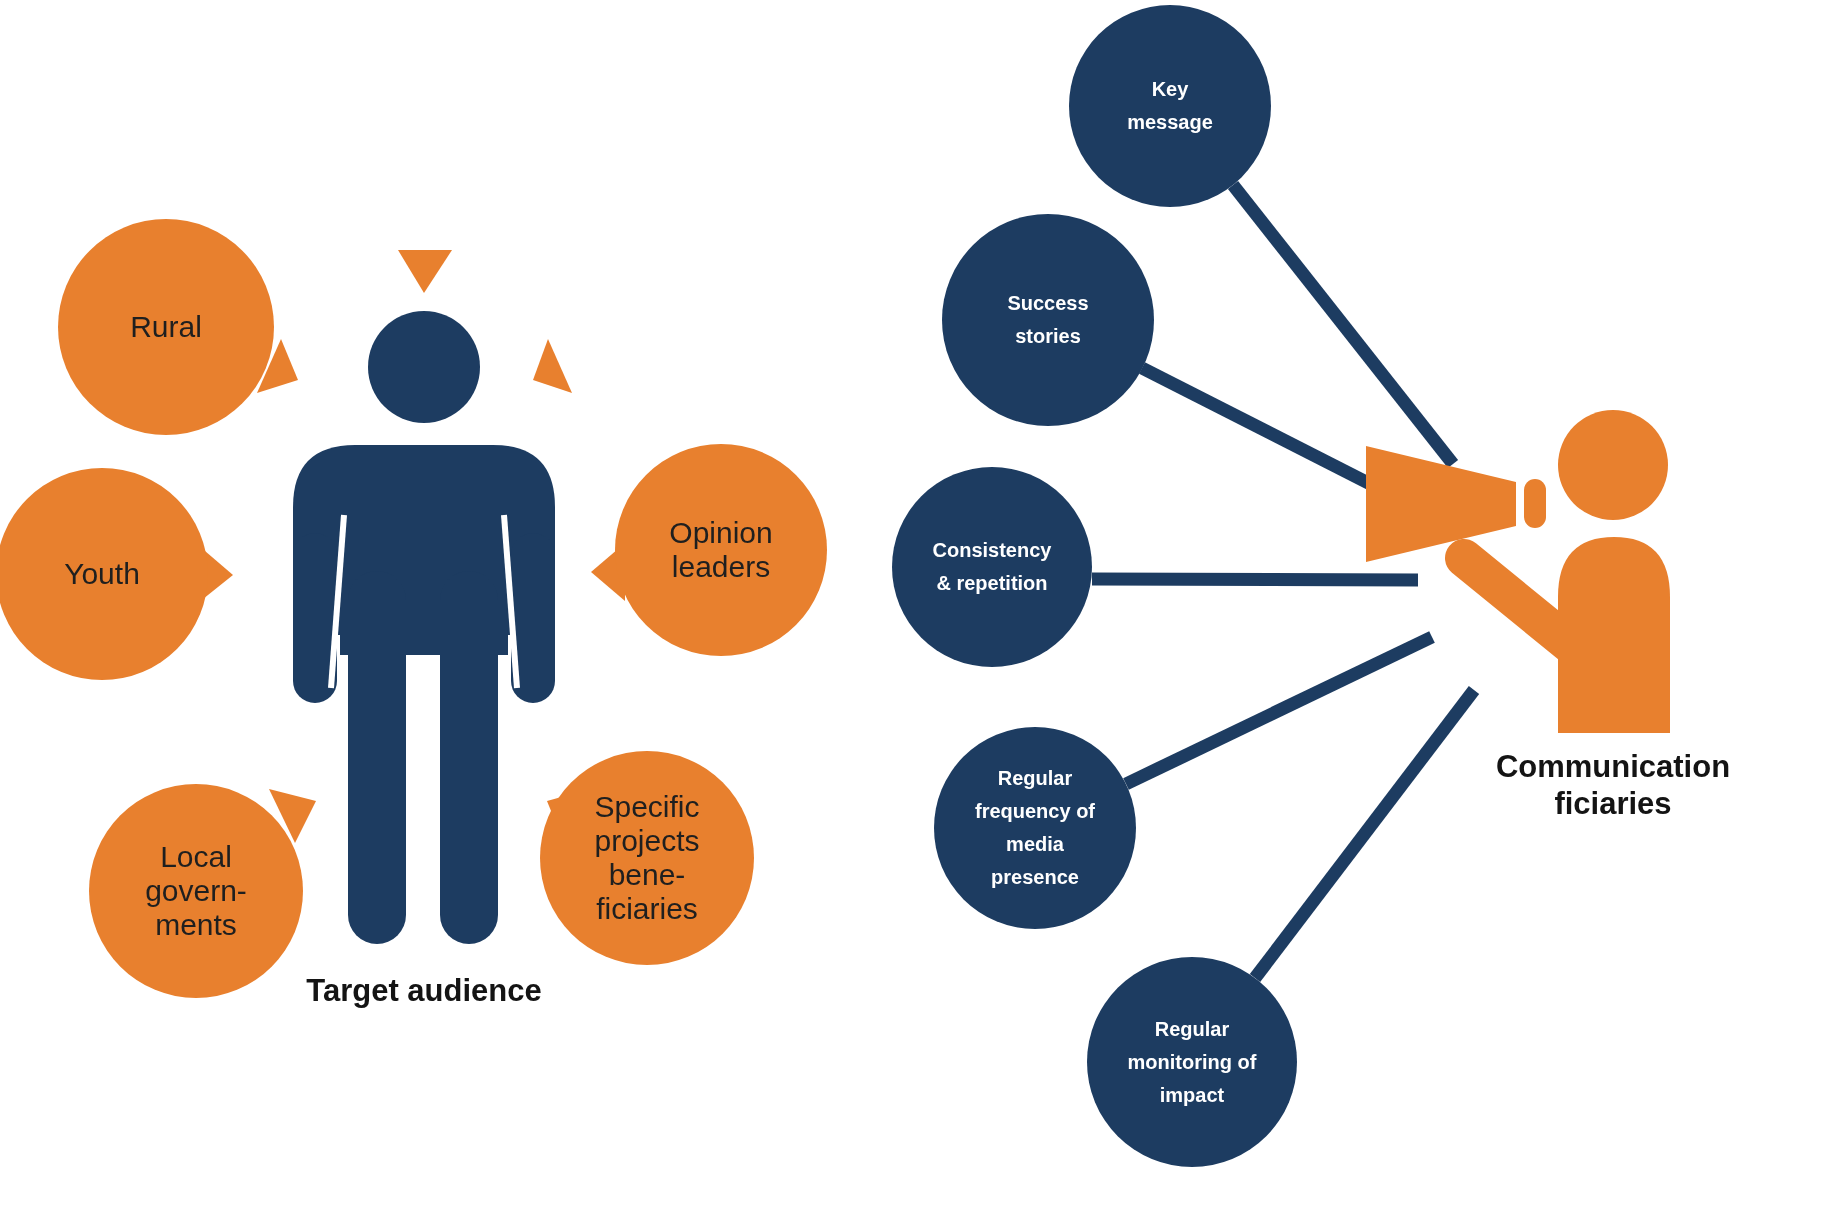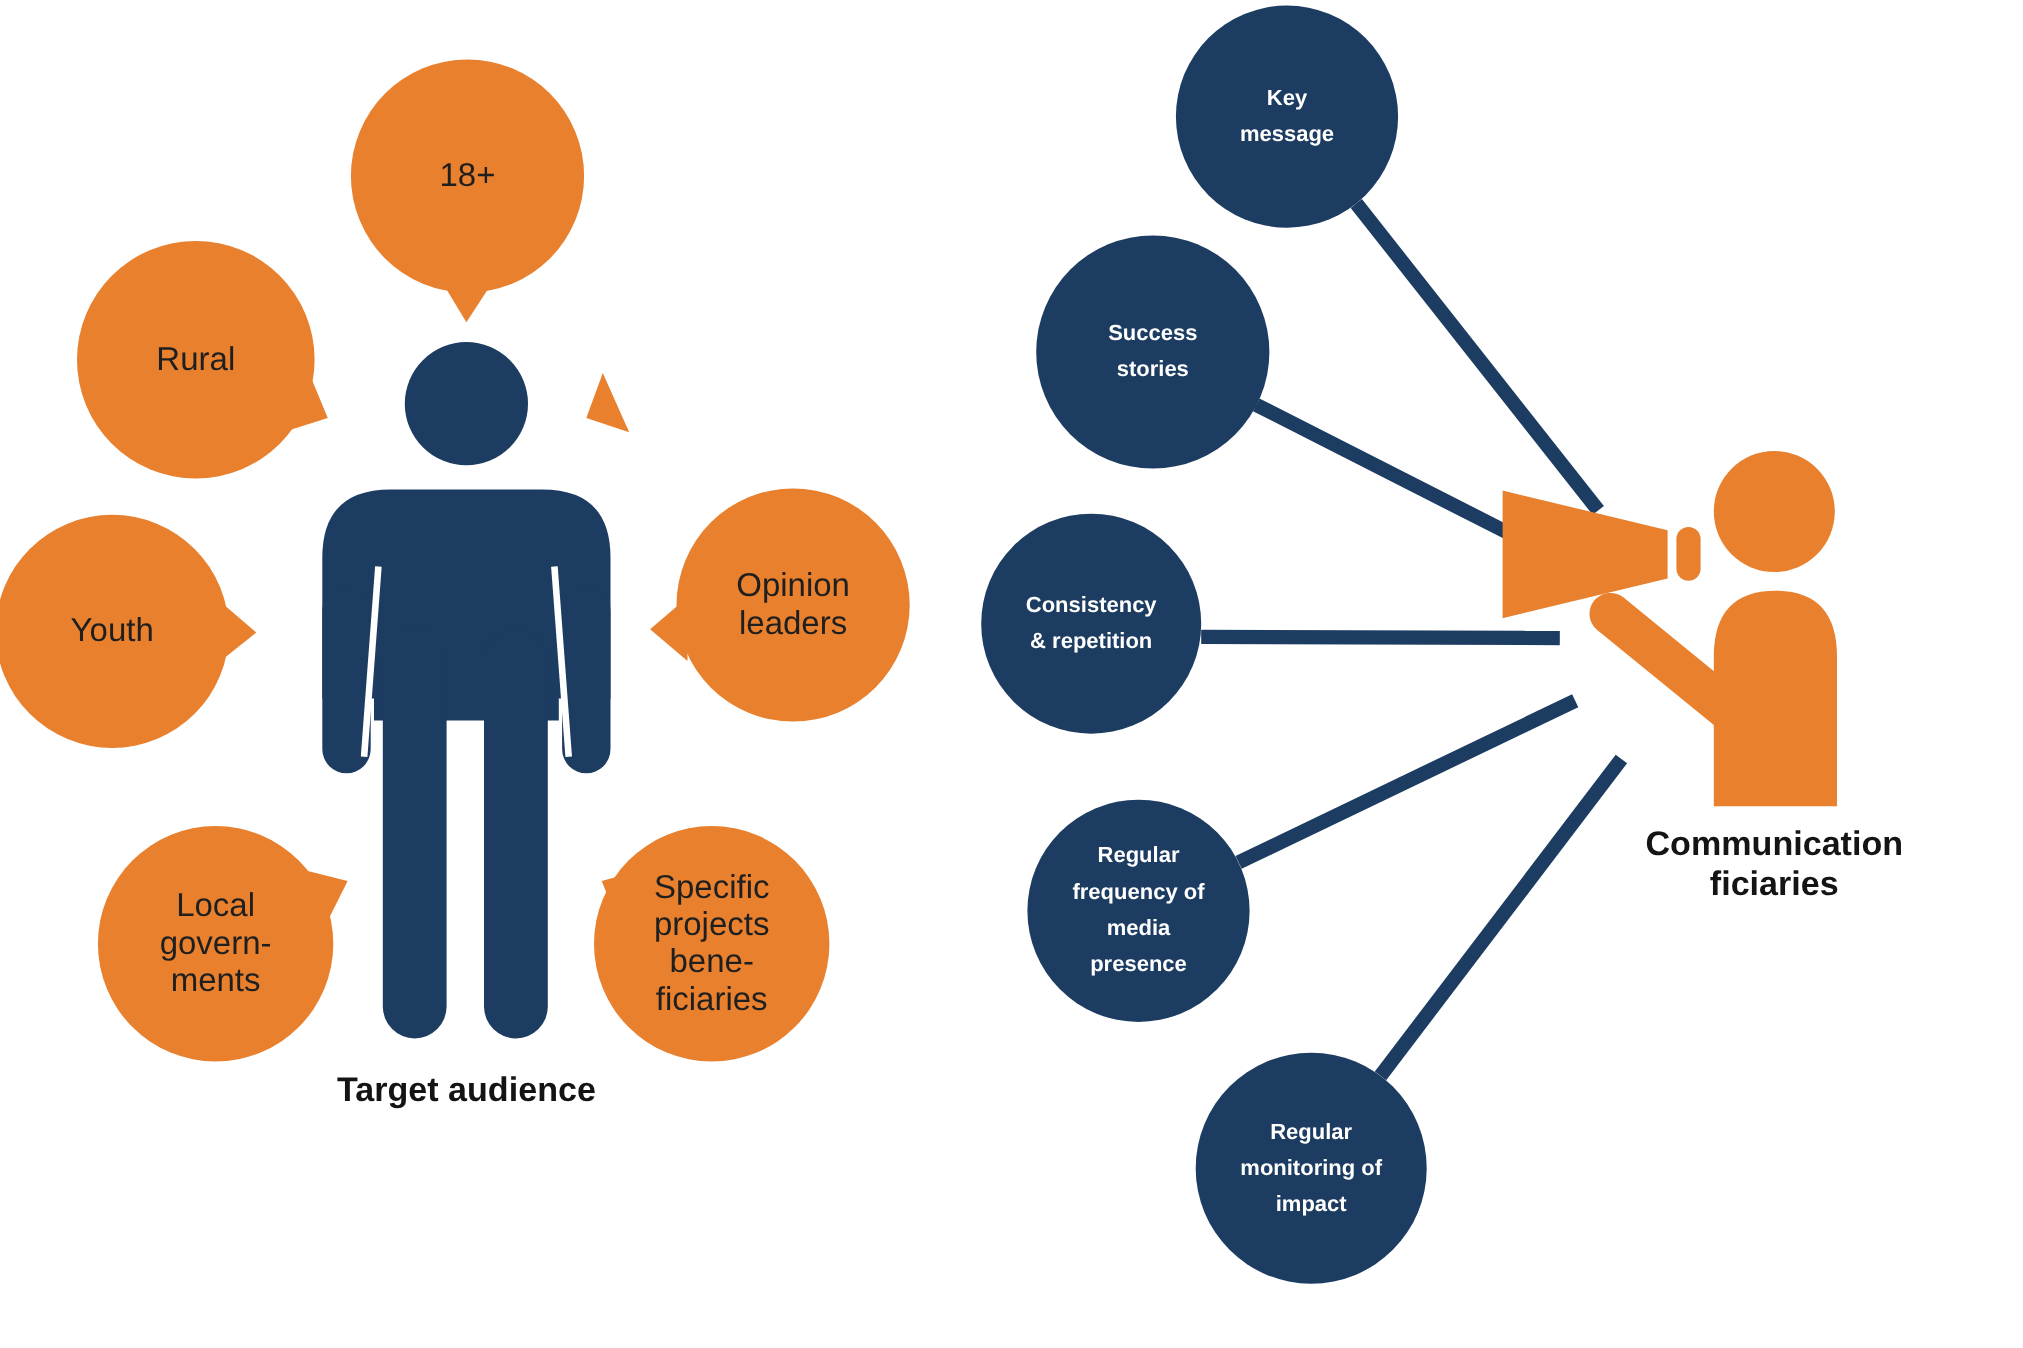--- a/index.html
+++ b/index.html
@@ -30,25 +30,25 @@
   }
   .figure-label{
     position:absolute;z-index:3;
     color:#141414;
     font-size:31px;line-height:37px;font-weight:700;
     text-align:center;
     white-space:pre-line;
   }
   
   #b-18plus   {left:319px;top:54px; width:212px;height:212px;}
-  #b-rural    {left:70px; top:219px;width:216px;height:216px;}
+  #b-rural    {left:58px; top:219px;width:216px;height:216px;}
   #b-urban    {left:537px;top:217px;width:220px;height:220px;}
   #b-youth    {left:-4px; top:468px;width:212px;height:212px;}
   #b-opinion  {left:615px;top:444px;width:212px;height:212px;}
-  #b-localgov {left:89px; top:751px;width:214px;height:214px;}
+  #b-localgov {left:89px; top:784px;width:214px;height:214px;}
   #b-specific {left:540px;top:751px;width:214px;height:214px;}
   
   #c-key        {left:1069px;top:5px;  width:202px;height:202px;}
   #c-success    {left:942px; top:214px;width:212px;height:212px;}
   #c-consistency{left:892px; top:467px;width:200px;height:200px;}
   #c-frequency  {left:934px; top:727px;width:202px;height:202px;}
   #c-monitoring {left:1087px;top:957px;width:210px;height:210px;}
   
   #label-target{left:264px;top:972px;width:320px;}
   #label-comm {left:1463px;top:748px;width:300px;}
@@ -92,21 +92,20 @@
 
     <g fill="#e8802e">
       <polygon points="1366,446 1516,482 1516,526 1366,562"></polygon>
       <line x1="1535" y1="490" x2="1535" y2="517" stroke="#e8802e" stroke-width="22" stroke-linecap="round"></line>
       <line x1="1464" y1="558" x2="1572" y2="646" stroke="#e8802e" stroke-width="38" stroke-linecap="round"></line>
       <circle cx="1613" cy="465" r="55"></circle>
       <path d="M1558,733 V597 Q1558,537 1614,537 Q1670,537 1670,597 V733 Z"></path>
     </g>
   </svg>
 
-  <div class="bubble orange" id="b-18plus">18+</div>
   <div class="bubble orange" id="b-rural">Rural</div>
   <div class="bubble orange" id="b-youth">Youth</div>
   <div class="bubble orange" id="b-opinion">Opinion
 leaders</div>
   <div class="bubble orange" id="b-localgov">Local
 govern-
 ments</div>
   <div class="bubble orange" id="b-specific">Specific
 projects
 bene-

